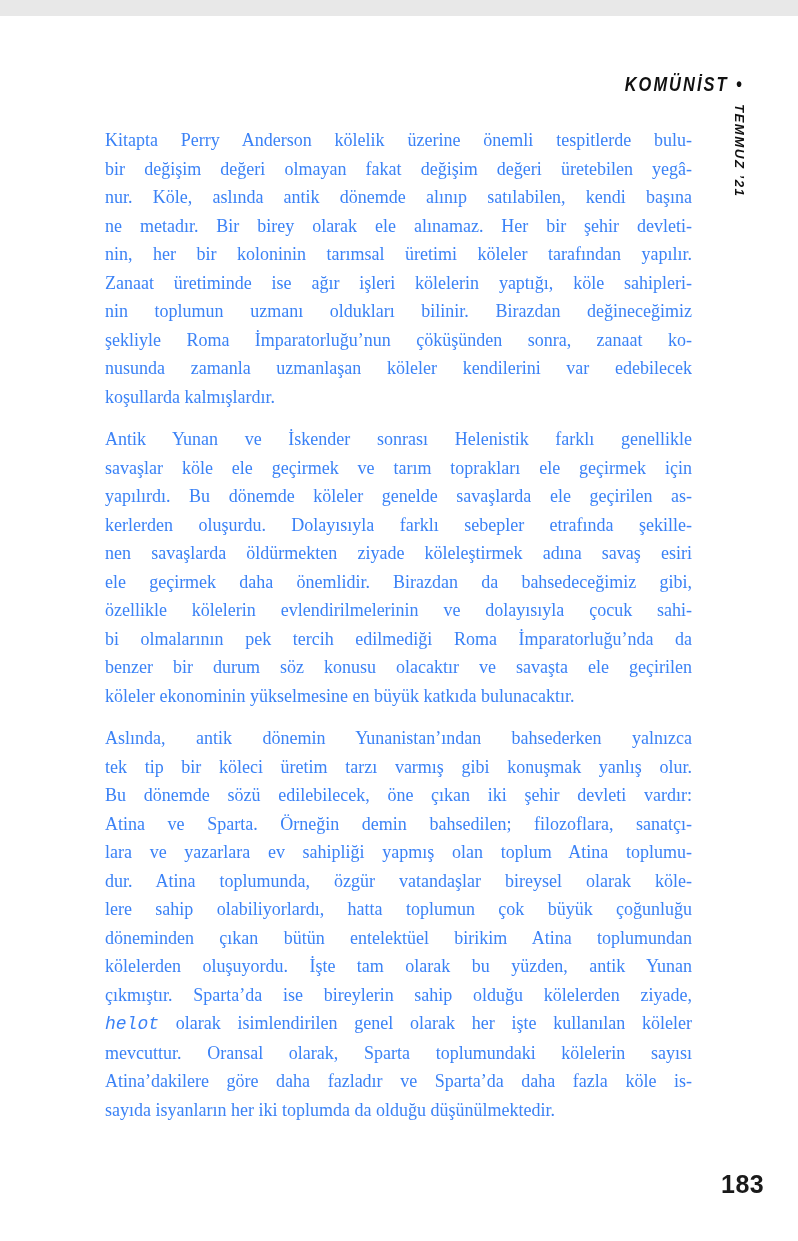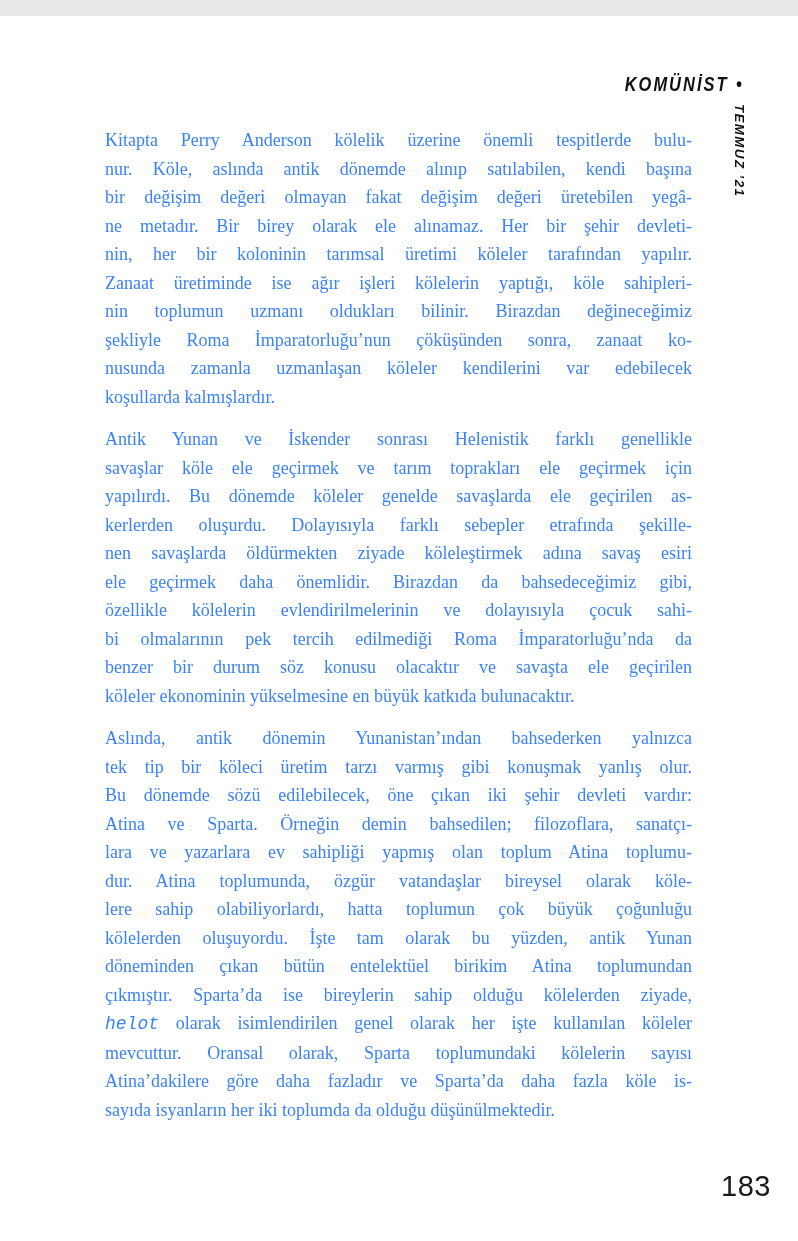--- a/index.html
+++ b/index.html
@@ -74,42 +74,42 @@
   .italic {
     font-style: italic;
     font-family: Liberation Mono, monospace;
   }
   
   .page-number {
     position: absolute;
     top: 1154px;
     left: 721px;
     font-family: "Liberation Sans", sans-serif;
-    font-weight: 400;
-    font-size: 29px;
+    font-weight: 700;
+    font-size: 25px;
     letter-spacing: 0.5px;
     color: #1a1a1a;
   }
 </style>
 </head>
 <body>
 
 <div class="page">
 
   <div class="magazine-header">
     <span>KOMÜNİST</span><span class="bullet">•</span>
   </div>
 
   <div class="issue-vertical">TEMMUZ ’21</div>
 
   <div class="body-text">
       <div class="paragraph">
         <div class="line">Kitapta Perry Anderson kölelik üzerine önemli tespitlerde bulu-</div>
+        <div class="line">bir değişim değeri olmayan fakat değişim değeri üretebilen yegâ-</div>
         <div class="line">nur. Köle, aslında antik dönemde alınıp satılabilen, kendi başına</div>
-        <div class="line">bir değişim değeri olmayan fakat değişim değeri üretebilen yegâ-</div>
         <div class="line">ne metadır. Bir birey olarak ele alınamaz. Her bir şehir devleti-</div>
         <div class="line">nin, her bir koloninin tarımsal üretimi köleler tarafından yapılır.</div>
         <div class="line">Zanaat üretiminde ise ağır işleri kölelerin yaptığı, köle sahipleri-</div>
         <div class="line">nin toplumun uzmanı oldukları bilinir. Birazdan değineceğimiz</div>
         <div class="line">şekliyle Roma İmparatorluğu’nun çöküşünden sonra, zanaat ko-</div>
         <div class="line">nusunda zamanla uzmanlaşan köleler kendilerini var edebilecek</div>
         <div class="line last">koşullarda kalmışlardır.</div>
       </div>
       <div class="paragraph">
         <div class="line">Antik Yunan ve İskender sonrası Helenistik farklı genellikle</div>
@@ -124,22 +124,22 @@
         <div class="line last">köleler ekonominin yükselmesine en büyük katkıda bulunacaktır.</div>
       </div>
       <div class="paragraph">
         <div class="line">Aslında, antik dönemin Yunanistan’ından bahsederken yalnızca</div>
         <div class="line">tek tip bir köleci üretim tarzı varmış gibi konuşmak yanlış olur.</div>
         <div class="line">Bu dönemde sözü edilebilecek, öne çıkan iki şehir devleti vardır:</div>
         <div class="line">Atina ve Sparta. Örneğin demin bahsedilen; filozoflara, sanatçı-</div>
         <div class="line">lara ve yazarlara ev sahipliği yapmış olan toplum Atina toplumu-</div>
         <div class="line">dur. Atina toplumunda, özgür vatandaşlar bireysel olarak köle-</div>
         <div class="line">lere sahip olabiliyorlardı, hatta toplumun çok büyük çoğunluğu</div>
+        <div class="line">döneminden çıkan bütün entelektüel birikim Atina toplumundan</div>
         <div class="line">kölelerden oluşuyordu. İşte tam olarak bu yüzden, antik Yunan</div>
-        <div class="line">döneminden çıkan bütün entelektüel birikim Atina toplumundan</div>
         <div class="line">çıkmıştır. Sparta’da ise bireylerin sahip olduğu kölelerden ziyade,</div>
         <div class="line"><span class="italic">helot</span><span> olarak isimlendirilen genel olarak her işte kullanılan köleler</span></div>
         <div class="line">mevcuttur. Oransal olarak, Sparta toplumundaki kölelerin sayısı</div>
         <div class="line">Atina’dakilere göre daha fazladır ve Sparta’da daha fazla köle is-</div>
         <div class="line last">sayıda isyanların her iki toplumda da olduğu düşünülmektedir.</div>
       </div>
     </div>
 
   <div class="page-number">183</div>
 

